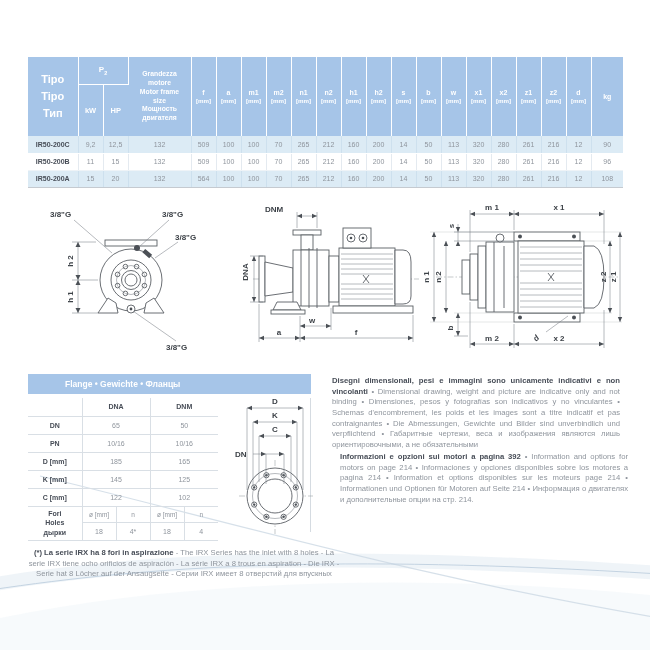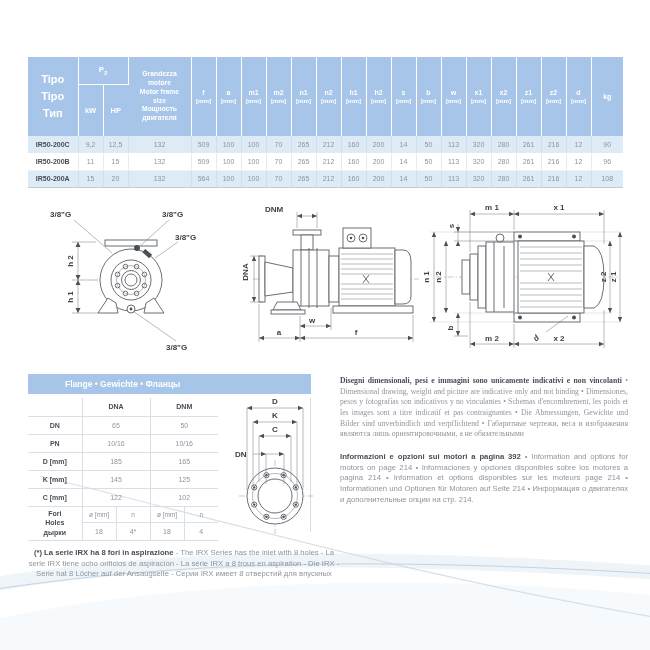--- a/index.html
+++ b/index.html
@@ -62,21 +62,21 @@
   .flange-table tr:first-child td{border-top:none;}
   .flange-table td:first-child{border-left:none;}
   .flange-table td:last-child{border-right:none;}
   .flange-table td.fl{font-weight:bold;color:var(--text-dark);}
   .flange-table td.fh{font-weight:bold;color:var(--text-dark);}
   .flange-table td.fs{font-size:6.5px;height:16px;}
   .flange-table td.holes div{line-height:1.3;}
   
   .note{width:288px;font-size:7.7px;line-height:1.38;color:var(--text-gray);text-align:justify;z-index:3;}
   .note b{color:var(--text-dark);}
-  .note1{left:340px;top:376px;font-family:Liberation Serif, serif;}
+  .note1{left:332px;top:376px;}
   .note2{left:340px;top:452px;}
   .footnote{left:28px;top:548px;width:312px;text-align:center;}
   
   .waves{left:0;top:470px;z-index:1;pointer-events:none;}
 </style>
 </head>
 <body>
 
 <svg class="abs waves" width="650" height="180" viewBox="0 0 650 180">
   <path d="M-10,108 C120,86 300,72 660,96 L660,110 C300,86 120,100 -10,122 Z" fill="#e9f0f6" opacity="0.75"></path>

